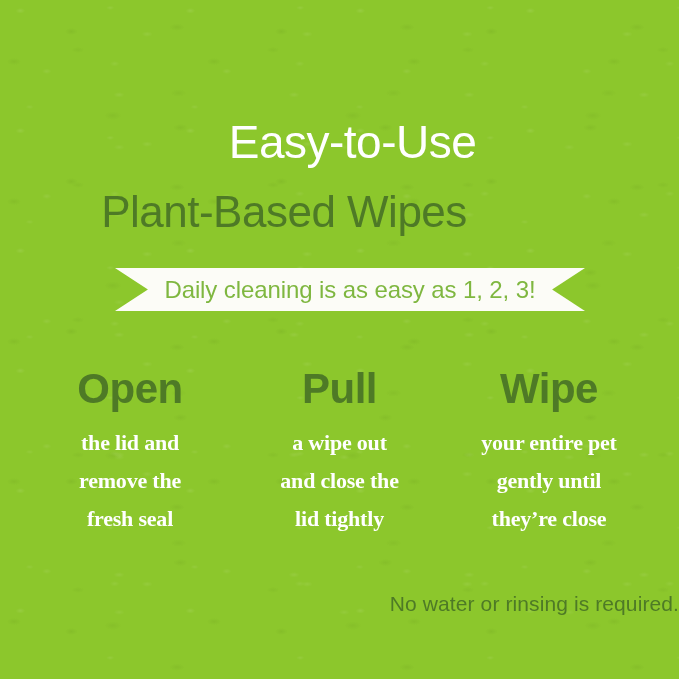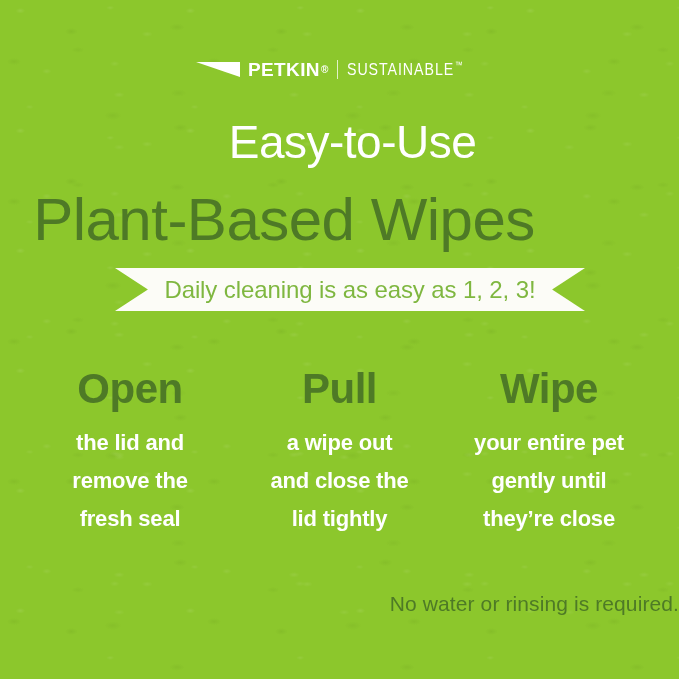--- a/index.html
+++ b/index.html
@@ -112,21 +112,21 @@
     line-height: 1.08;
     padding-left: 13px;
   }
   #headline-2 {
     position: absolute;
     top: 188px;
     left: 0;
     width: 568px;
     text-align: center;
     color: #4E7A26;
-    font-size: 60px;
+    font-size: 44px;
     font-weight: normal;
     letter-spacing: -0.5px;
     line-height: 1.08;
   }
 
   
   #ribbon {
     position: absolute;
     top: 268px;
     left: 115px;
@@ -183,21 +183,21 @@
     line-height: 1.0;
     margin-bottom: 14px;
   }
   .step-body {
     color: #FFFFFF;
     font-size: 22px;
     font-weight: bold;
     line-height: 38px;
     letter-spacing: -0.2px;
   }
-  .step-body div { white-space: nowrap; }
+  .step-body div { white-space: nowrap; font-family: Liberation Serif, serif; }
 
   
   #footer-note {
     position: absolute;
     top: 591px;
     left: 0;
     width: 679px;
     text-align: right;
     color: #4E7A26;
     font-size: 21px;
@@ -206,29 +206,20 @@
     line-height: 1.2;
   }
 </style>
 </head>
 <body>
 
 <div id="poster">
 
   <div id="texture"></div>
 
-  <div id="logo-bar">
-    <svg id="logo-wedge" width="44" height="17" viewBox="0 0 44 17">
-      <polygon points="0,1 44,1 44,16" fill="#FFFFFF"></polygon>
-    </svg>
-    <span class="logo-word">PETKIN</span>
-    <span class="logo-reg">®</span>
-    <span id="logo-divider"></span>
-    <span class="logo-sub"><span>SUSTAINABLE</span><span class="logo-tm">™</span></span>
-  </div>
 
   <div id="headline-1">Easy-to-Use</div>
   <div id="headline-2">Plant-Based Wipes</div>
 
   <div id="ribbon">
     <div id="ribbon-shape"></div>
     <div id="ribbon-shape-r"></div>
     <div id="ribbon-text">Daily cleaning is as easy as 1, 2, 3!</div>
   </div>
 

